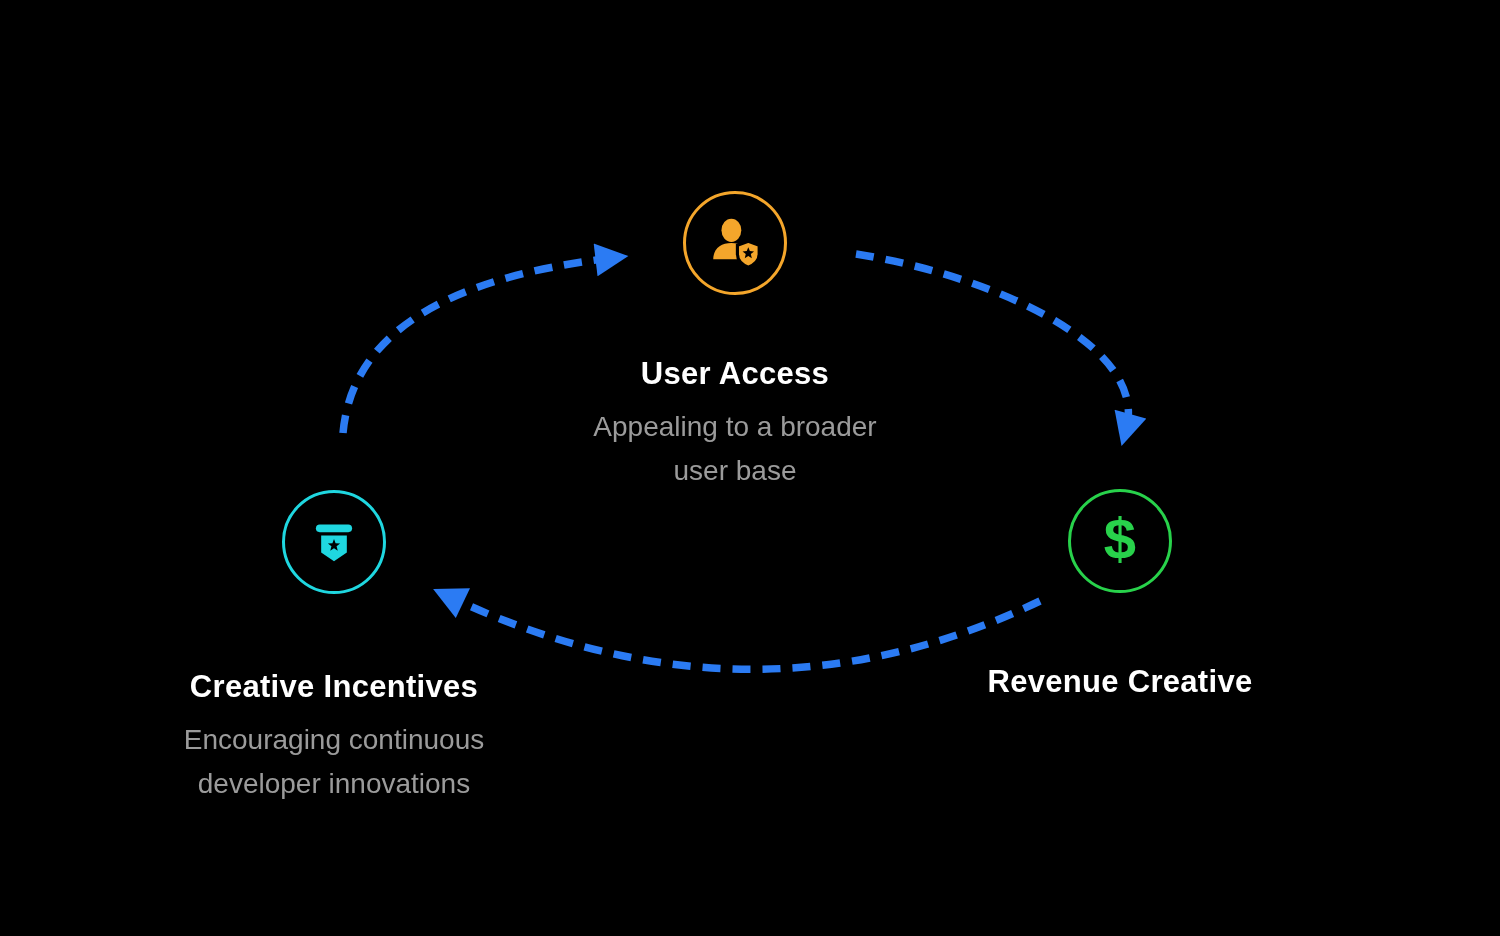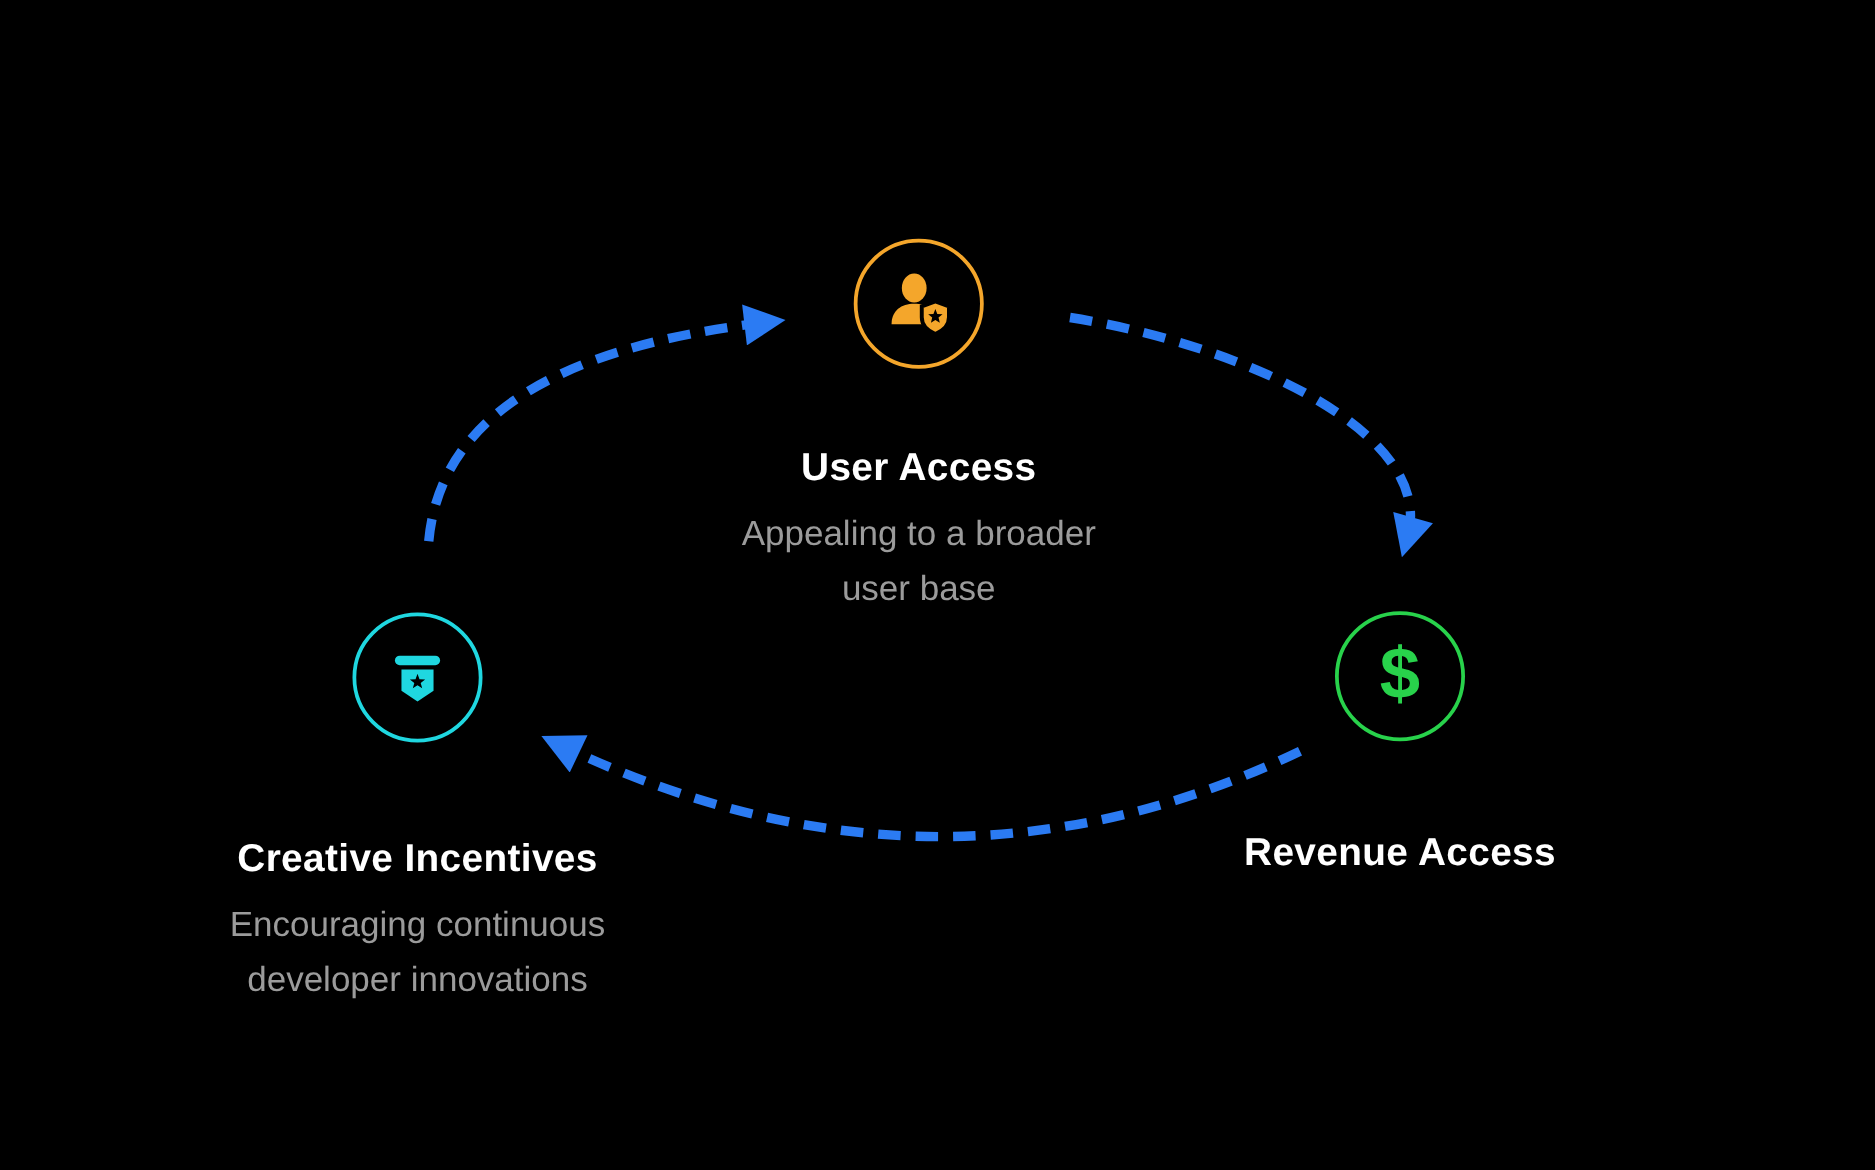--- a/index.html
+++ b/index.html
@@ -121,16 +121,16 @@
     <div class="node-subtitle">
       <div>Encouraging continuous</div>
       <div>developer innovations</div>
     </div>
   </div>
 
   <div class="node" id="node-revenue" style="--accent: #28D24B;">
     <div class="node-circle">
       <span class="dollar-glyph">$</span>
     </div>
-    <div class="node-title">Revenue Access</div>
+    <div class="node-title">Revenue Creative</div>
   </div>
 
 </div>
 
 </body></html>

